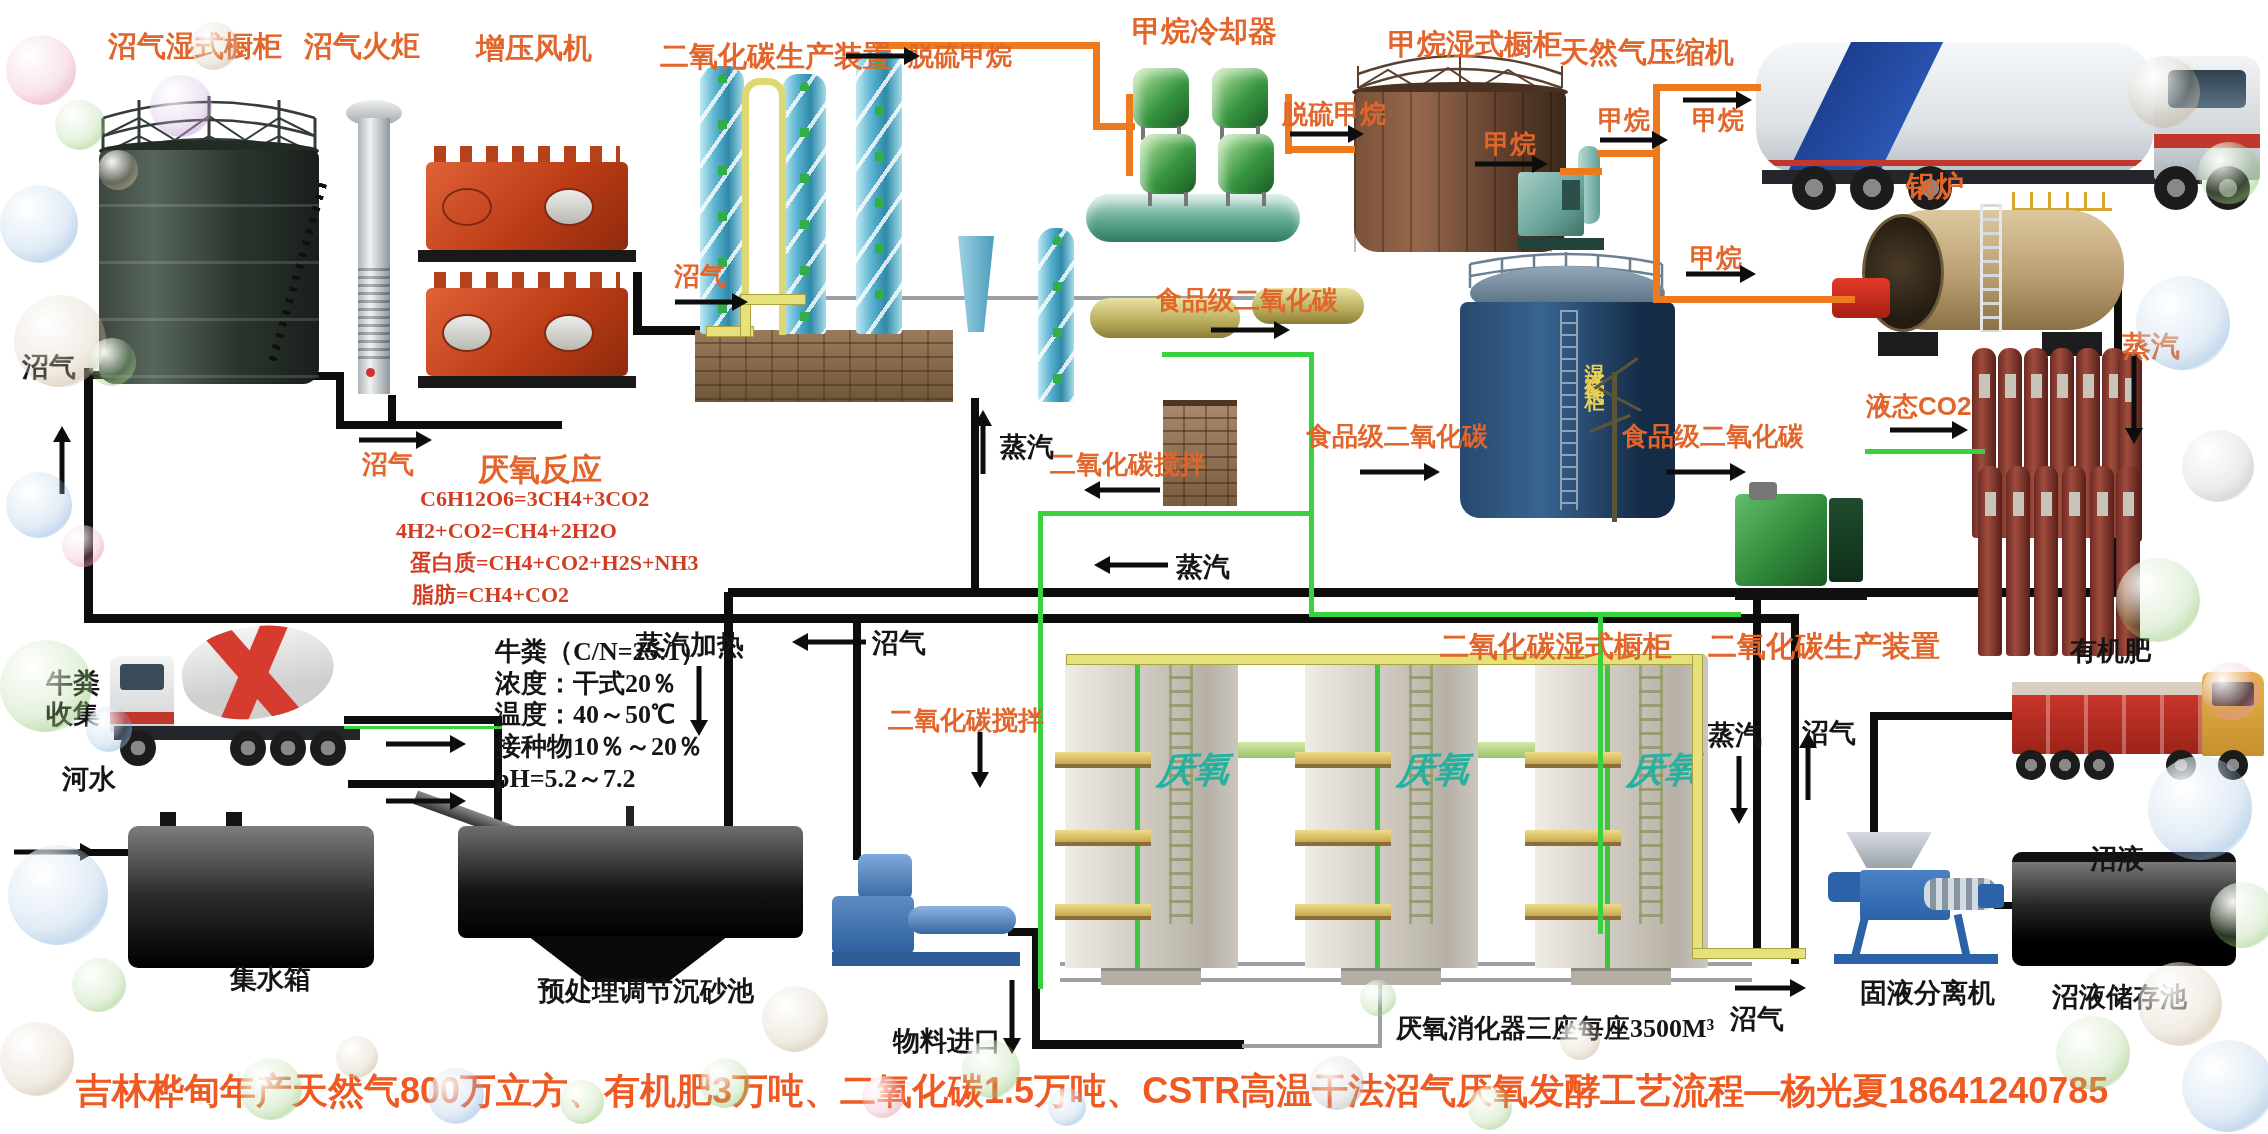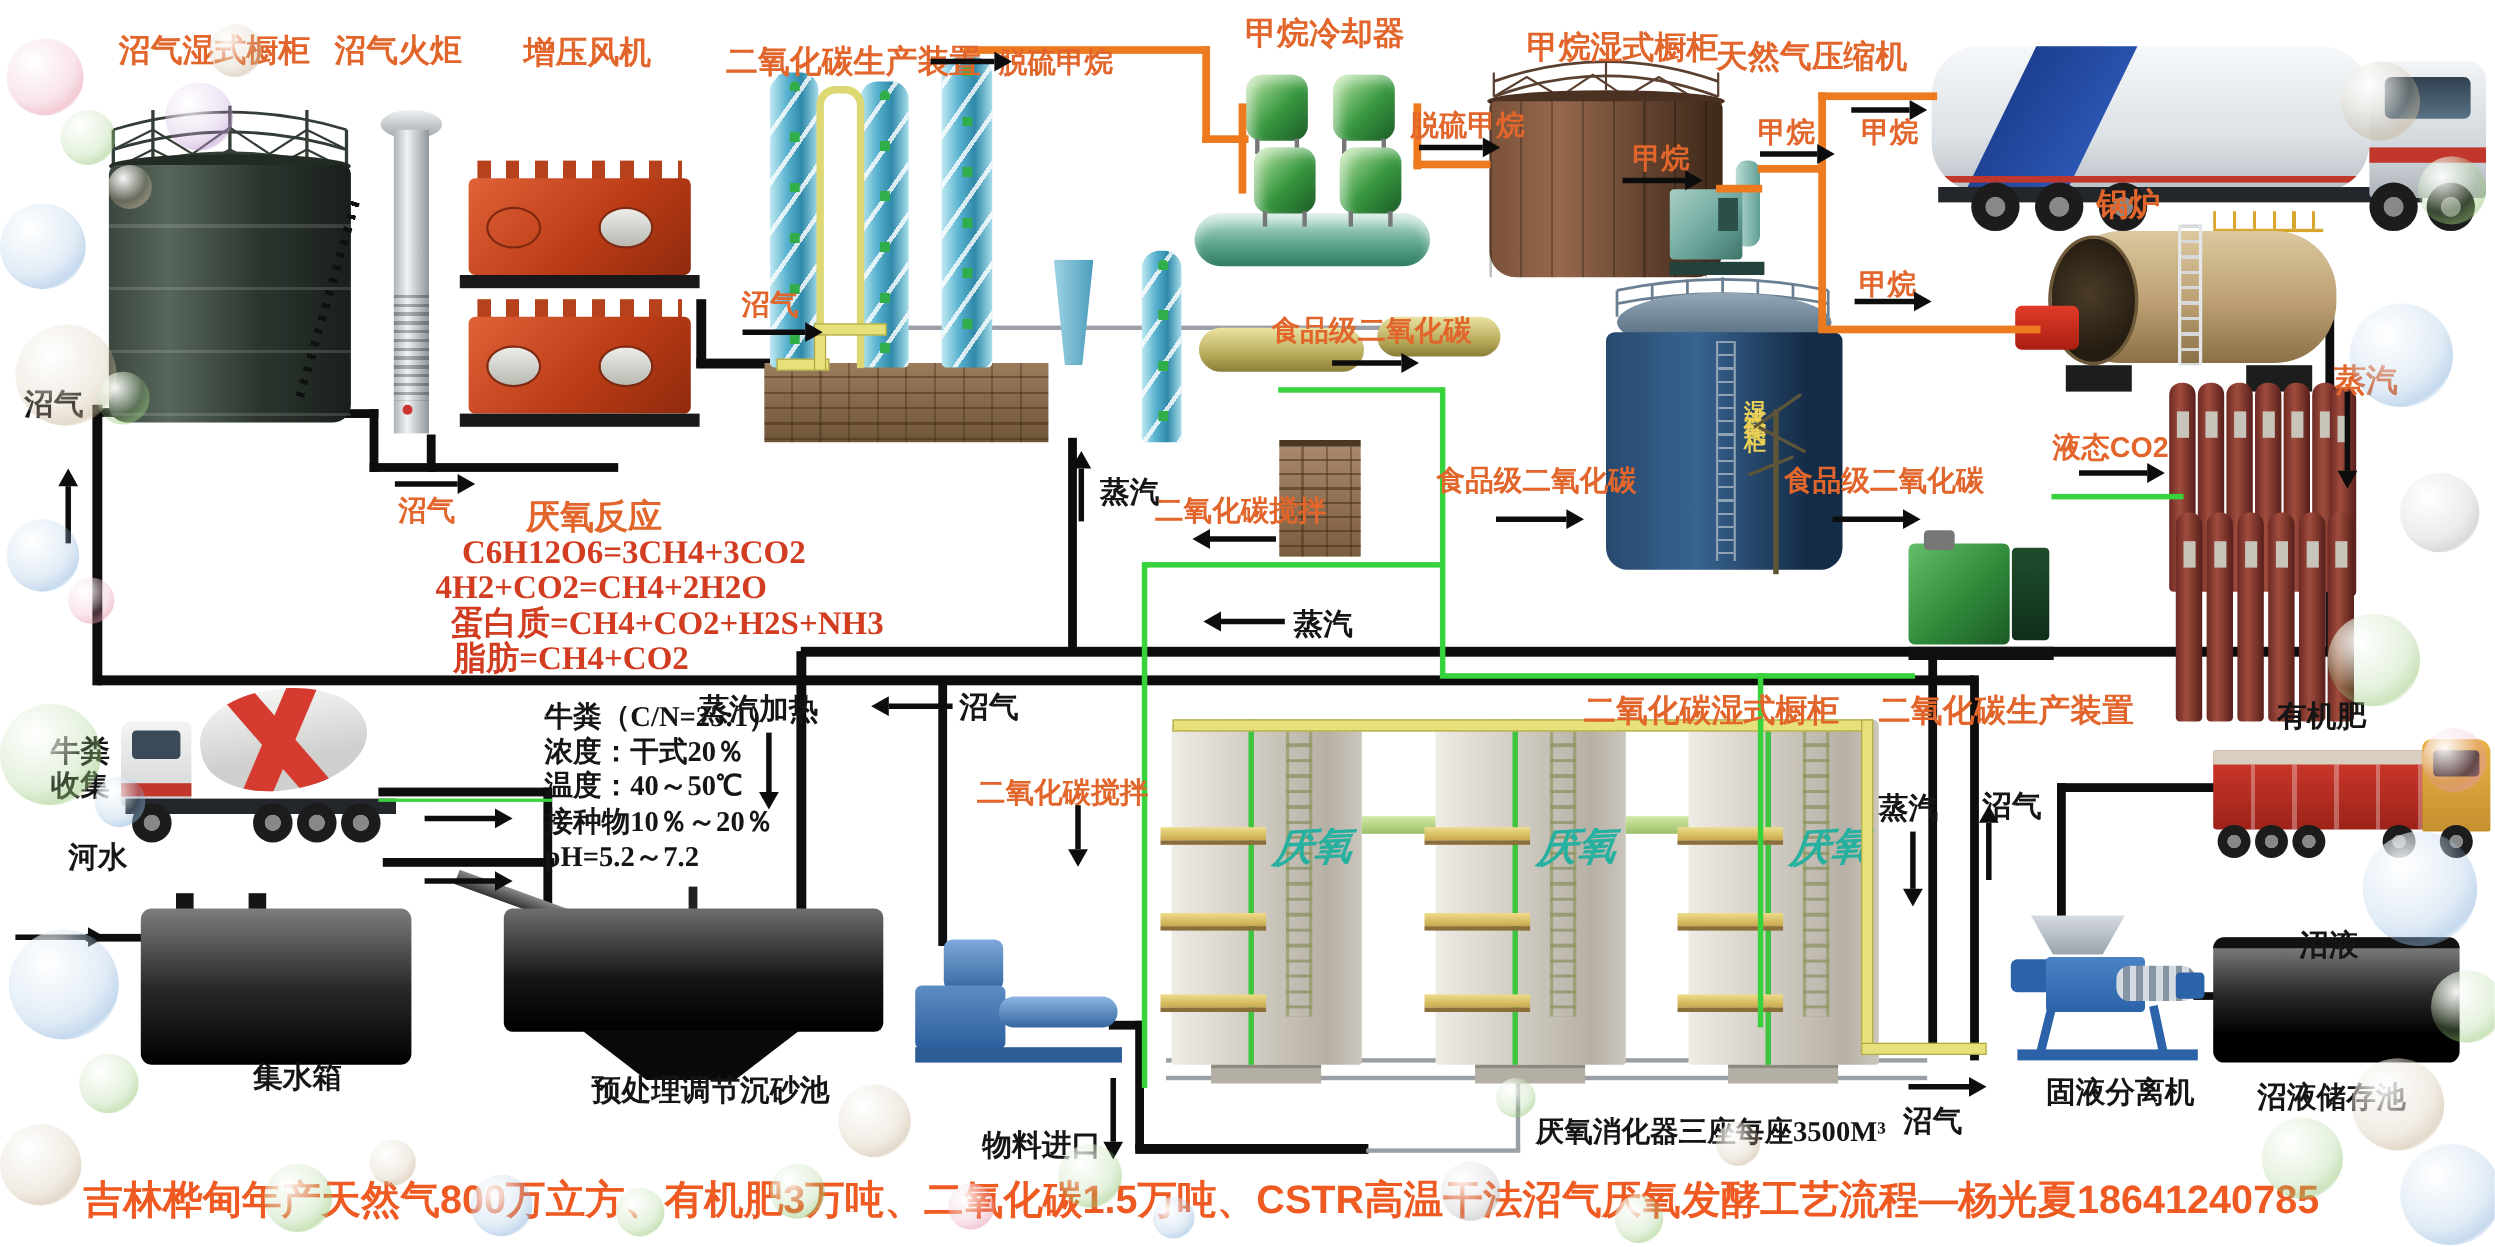--- a/index.html
+++ b/index.html
@@ -2,21 +2,21 @@
 <html style="--label-orange: #e2662b; --equation-red: #d23c20; --pipe-black: #0d0d0d; --pipe-orange: #ed7a1f; --pipe-green: #38d23c; --pipe-yellow: #e6e17a;"><head>
 <meta charset="utf-8">
 <style>
   html,body{margin:0;padding:0;background:#fff}
   #canvas{position:relative;width:2268px;height:1134px;background:#fff;overflow:hidden;
           font-family:"Liberation Sans",sans-serif}
   .lb{position:absolute;white-space:nowrap;z-index:6;line-height:1.15}
   .or{color:var(--label-orange,#e2662b);font-size:29px;font-weight:700;font-family:"Liberation Sans",sans-serif}
   .or.s{font-size:26px}
   .bk{color:#151515;font-size:27px;font-family:"Liberation Serif",serif;font-weight:700}
-  .eq{color:var(--equation-red,#d23c20);font-size:30px;font-family:"Liberation Serif",serif;font-weight:700}
+  .eq{color:var(--equation-red,#d23c20);font-size:22px;font-family:"Liberation Serif",serif;font-weight:700}
   .pipe{position:absolute;z-index:1}
   .pb{background:var(--pipe-black,#0d0d0d)}
   .po{background:var(--pipe-orange,#ed7a1f);z-index:2}
   .pg{background:var(--pipe-green,#38d23c);z-index:4}
   .py{background:var(--pipe-yellow,#e6e17a);border:1px solid #a8a23f;z-index:2}
   .pgr{background:#9aa0a6;z-index:1}
   .e{position:absolute;z-index:2}
   .b{position:absolute}
   .bubble{position:absolute;border-radius:50%;z-index:8;pointer-events:none}
   #arrows{position:absolute;left:0;top:0;z-index:7;pointer-events:none}

